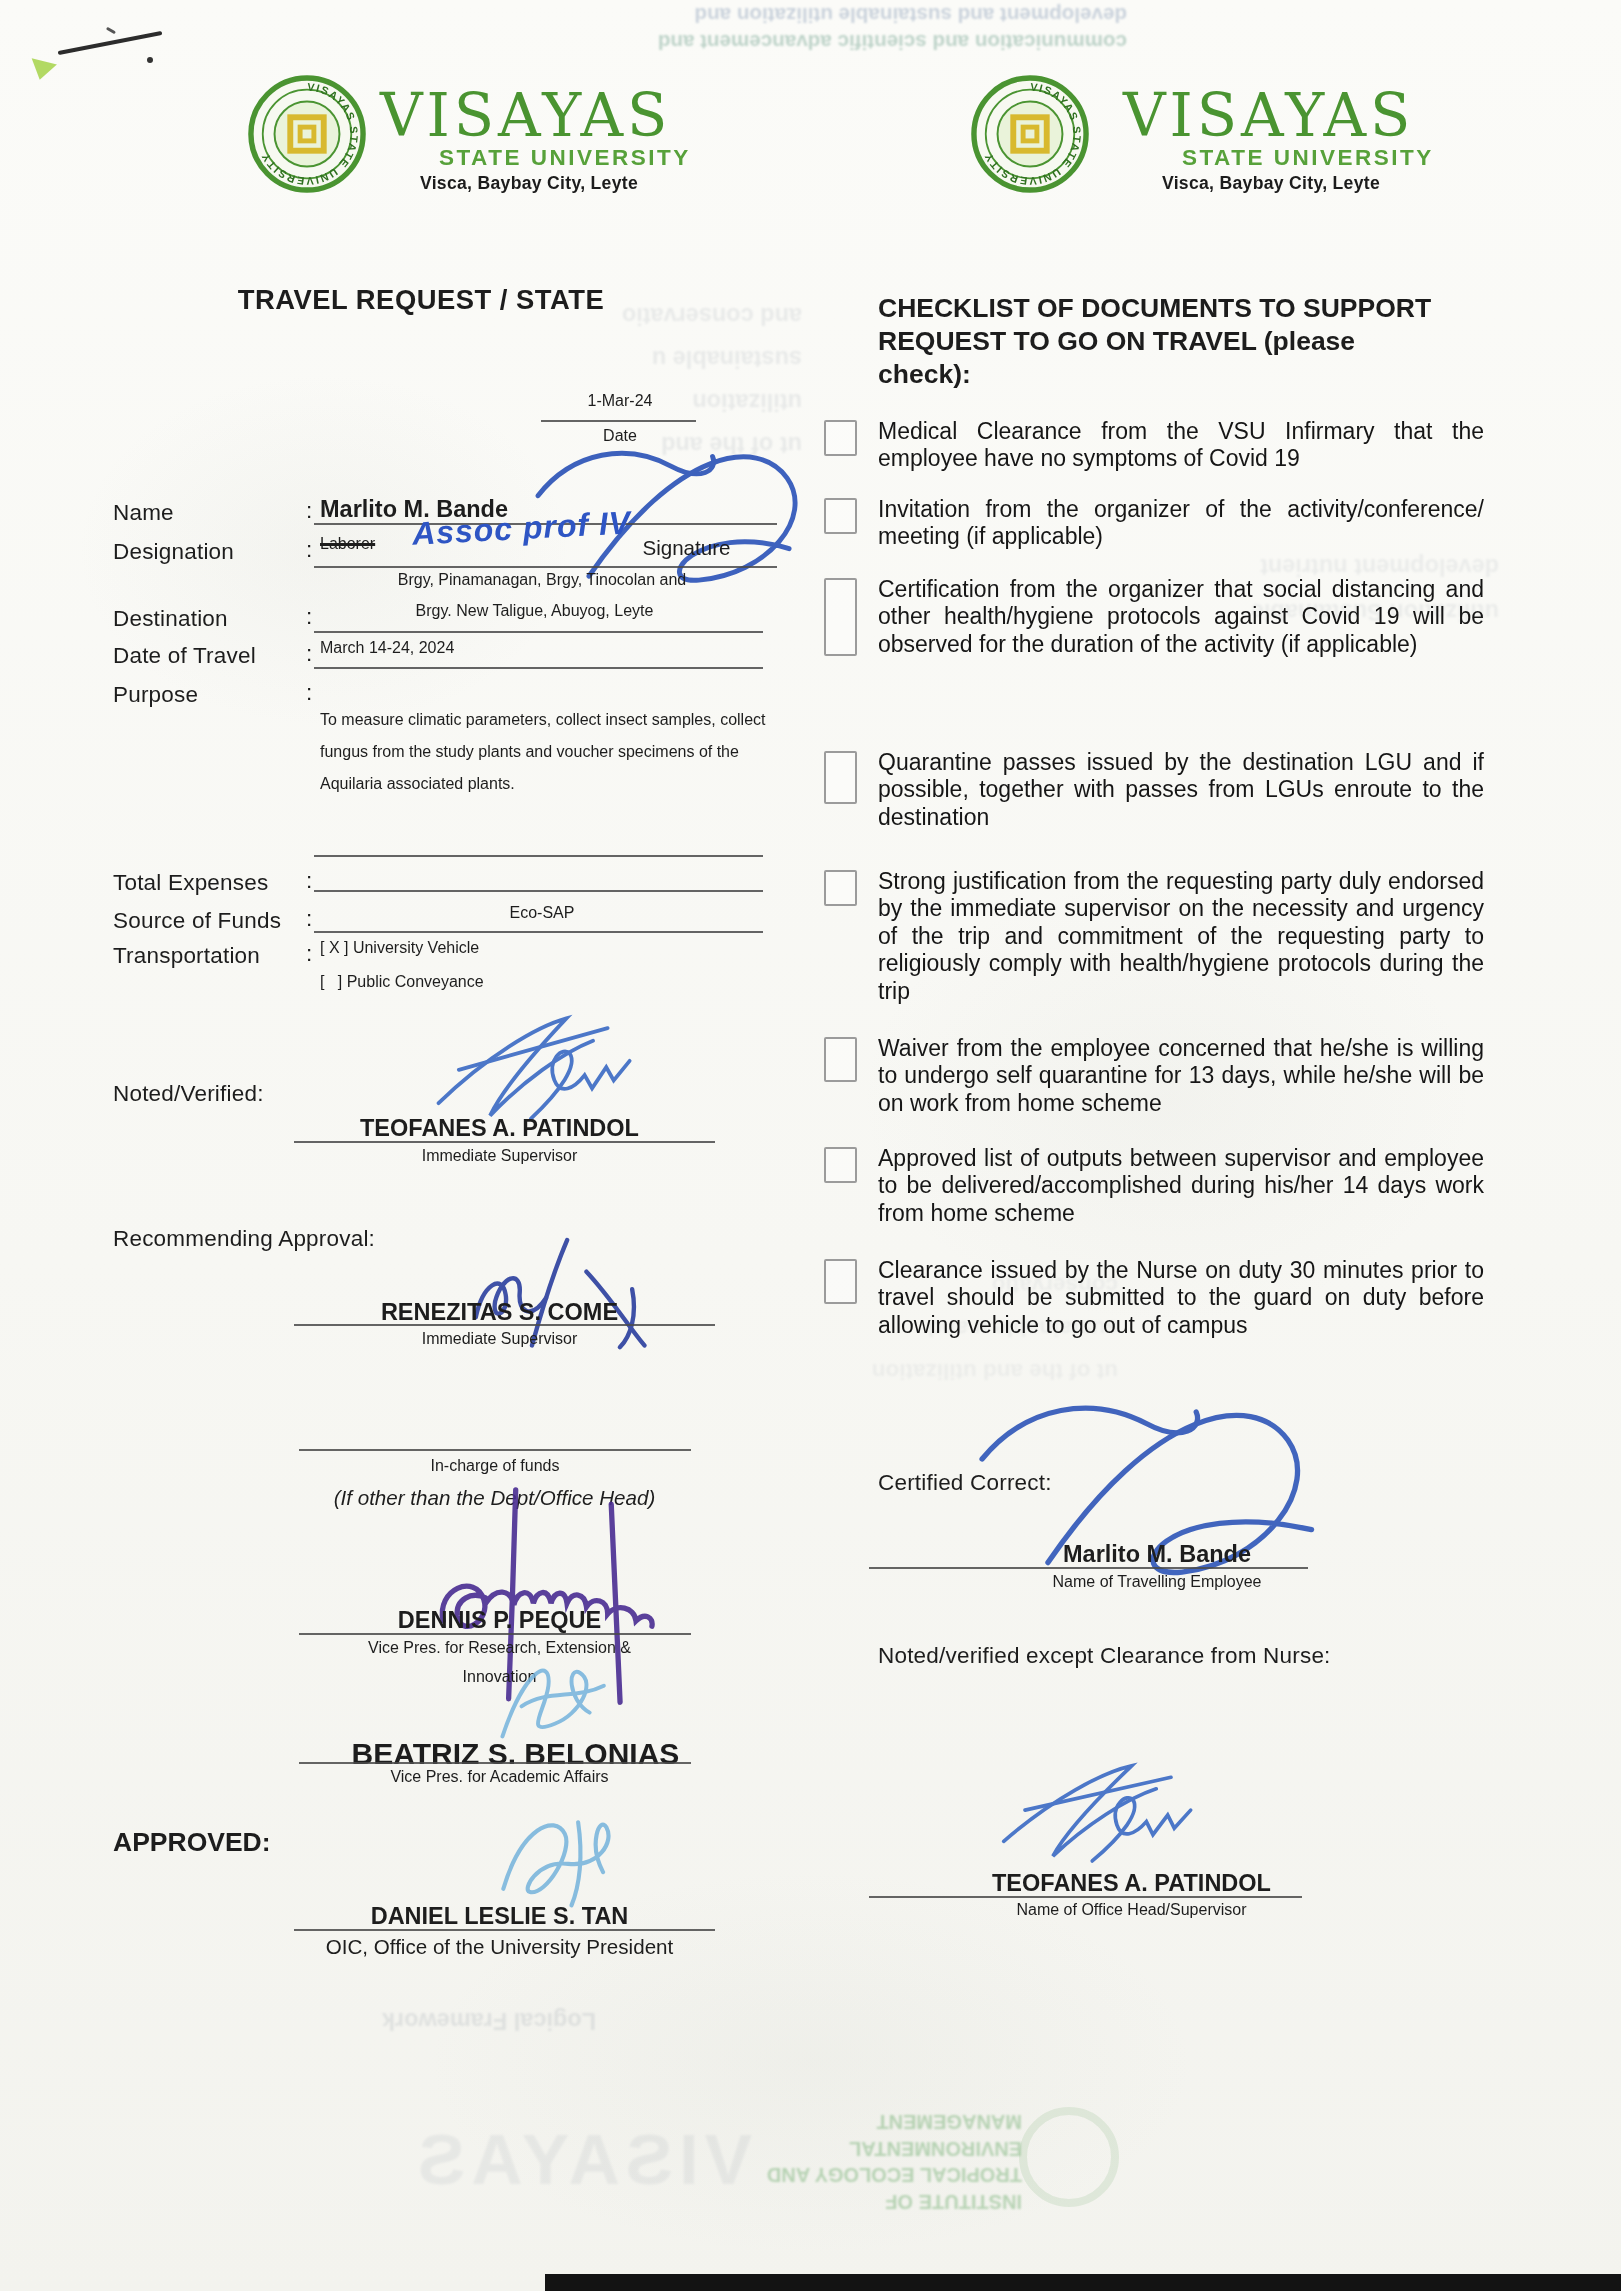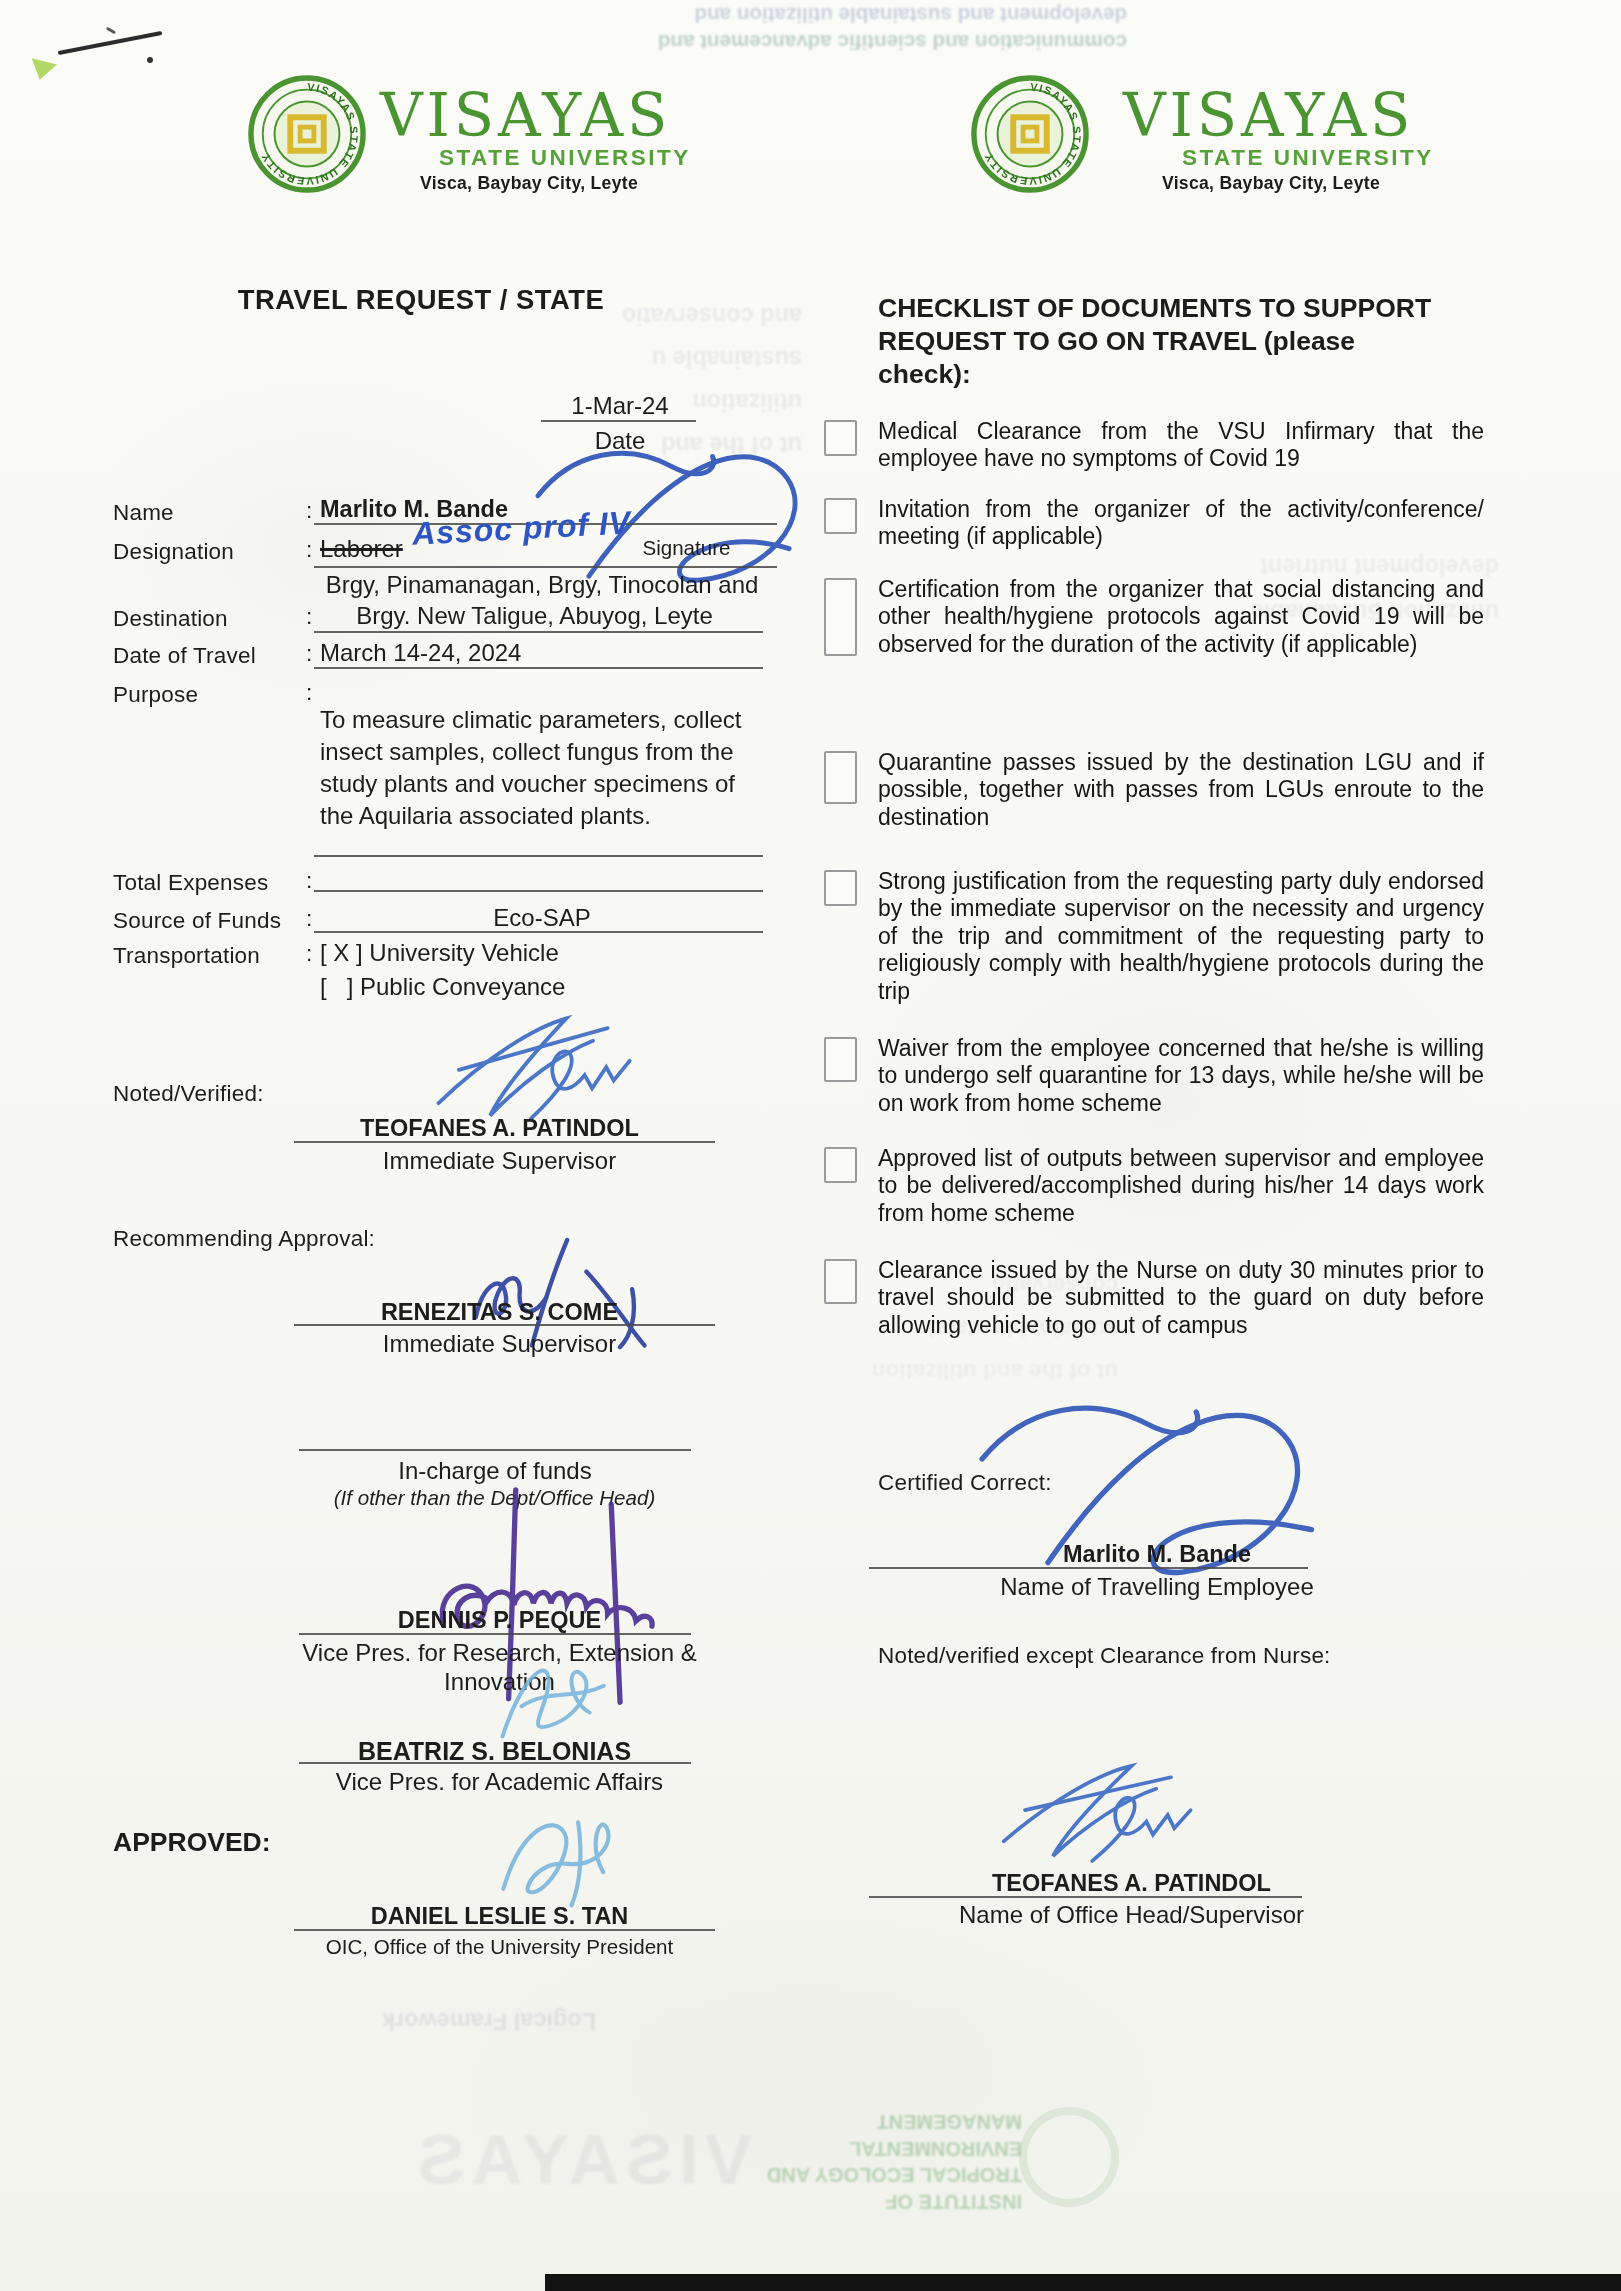--- a/index.html
+++ b/index.html
@@ -5,21 +5,21 @@
   html,body{margin:0;padding:0;background:#d9d9d6}
   .page{position:relative;width:1621px;height:2292px;margin:0 auto;overflow:hidden;
     font-family:"Liberation Sans",sans-serif;color:#1d1d1d;
     background:
       radial-gradient(ellipse 412px 294px at 20% 24%, rgba(188,192,182,.10), transparent 60%),
       radial-gradient(ellipse 510px 372px at 72% 48%, rgba(188,192,182,.09), transparent 60%),
       radial-gradient(ellipse 588px 294px at 50% 90%, rgba(200,204,194,.12), transparent 65%),
       linear-gradient(180deg,#fbfbf8 0%,#f7f7f3 55%,#f3f3ee 100%);}
   .abs{position:absolute}
   .lbl{font-size:22.5px;letter-spacing:0.2px}
-  .val{font-size:24px}
+  .val{font-size:16px}
   .b{font-weight:700}
   .ctr{text-align:center}
   .line{position:absolute;height:2px;background:#4a4a4a;opacity:.85}
   .chk{position:absolute;left:824px;width:29px;height:32px;border:2px solid #9b9b9b;border-radius:2px;background:rgba(255,255,255,.4)}
   .item{position:absolute;left:878px;width:606px;font-size:23px;line-height:27.4px;
         text-align:justify;text-align-last:left;color:#161616}
   .ghost{position:absolute;pointer-events:none;font-weight:700;filter:blur(1.1px)}
   .wordmark{font-family:"DejaVu Serif",serif;font-size:59px;letter-spacing:3.9px;color:#4a9431;line-height:1}
   .submark{font-size:22.5px;font-weight:700;letter-spacing:2.5px;color:#57a13a}
   .addr{font-size:17.6px;font-weight:700;color:#1c1c1c;letter-spacing:0.3px}
@@ -191,21 +191,21 @@
   <div class="line" style="left:299px;top:1633px;width:392px"></div>
   <div class="abs ctr val" style="left:289px;top:1639px;width:421px">Vice Pres. for Research, Extension &amp;</div>
   <div class="abs ctr val" style="left:289px;top:1668px;width:421px">Innovation</div>
 
   <svg class="sig" style="left:469px;top:1654px" width="162" height="103" viewBox="0 0 180 130">
     <g fill="none" stroke="#74b3dc" stroke-width="5" stroke-linecap="round" opacity=".85">
       <path d="M30,104 C58,20 92,2 88,40 C84,72 56,104 96,88 C128,76 148,36 128,24 C112,14 112,58 140,74"></path>
       <path d="M54,66 C88,44 122,58 158,40"></path>
     </g>
   </svg>
-  <div class="abs b ctr" style="left:284px;top:1737px;width:421px;font-size:25px">BEATRIZ S. BELONIAS</div>
+  <div class="abs b ctr" style="left:305px;top:1737px;width:421px;font-size:30px">BEATRIZ S. BELONIAS</div>
   <div class="line" style="left:299px;top:1762px;width:392px"></div>
   <div class="abs ctr val" style="left:289px;top:1768px;width:421px">Vice Pres. for Academic Affairs</div>
 
   <div class="abs b" style="left:113px;top:1827px;font-size:26.5px">APPROVED:</div>
 
   <svg class="sig" style="left:478px;top:1809px" width="172" height="108" viewBox="0 0 190 130">
     <g fill="none" stroke="#74b3dc" stroke-width="5" stroke-linecap="round" opacity=".85">
       <path d="M22,96 C44,22 84,6 96,30 C106,50 74,104 54,100 C44,98 62,62 100,66 C136,70 156,40 146,22 C138,8 124,42 142,76"></path>
       <path d="M112,16 C118,56 114,92 104,116"></path>
     </g>

